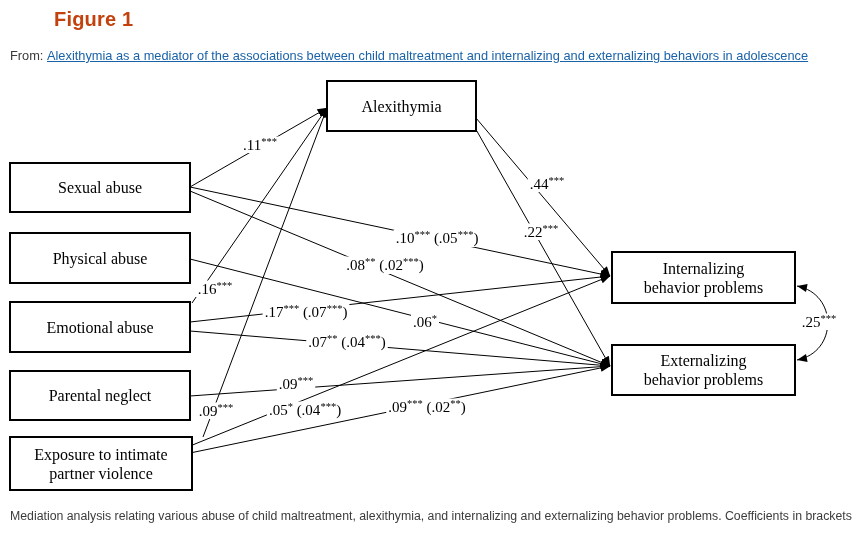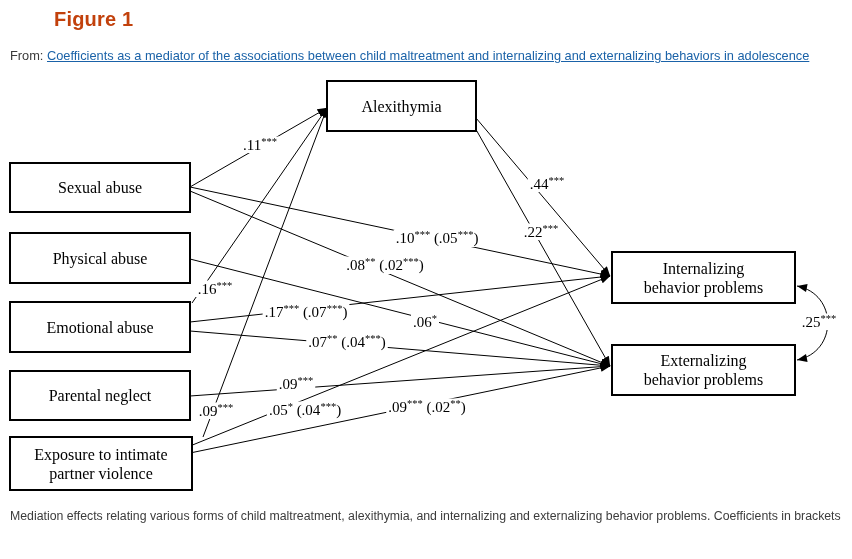--- a/index.html
+++ b/index.html
@@ -30,21 +30,21 @@
     font-size:12.3px; color:#3c3c3c; line-height:22px; white-space:nowrap;
   }
   .caption sup { font-size:0.65em; }
   .caption i { font-family:"Liberation Serif", serif; font-size:1.04em; }
 </style>
 </head>
 <body>
 
 <div class="page-title">Figure 1</div>
 
-<div class="from-line"><span>From:</span>&nbsp;<a>Coefficients as a mediator of the associations between child maltreatment and internalizing and externalizing behaviors in adolescence</a></div>
+<div class="from-line"><span>From:</span>&nbsp;<a>Alexithymia as a mediator of the associations between child maltreatment and internalizing and externalizing behaviors in adolescence</a></div>
 
 <svg id="diagram-svg" width="852" height="430" viewBox="0 0 852 430">
   <defs>
     <marker id="arr" markerWidth="10" markerHeight="8" refX="9.5" refY="4" orient="auto" markerUnits="userSpaceOnUse">
       <path d="M0,0 L10,4 L0,8 z" fill="#000"></path>
     </marker>
   </defs>
   <g id="g-edges">
       <line x1="190" y1="115" x2="327" y2="36" class="edge-line" marker-end="url(#arr)"></line>
       <line x1="192" y1="231" x2="327" y2="36" class="edge-line" marker-end="url(#arr)"></line>
@@ -128,14 +128,14 @@
   <g id="g-corr">
       <path d="M 797,214 C 838,222 838,280 797,288" class="edge-line"></path>
       <polygon points="797,214 807.590271297462,212.03883864861814 806.0213422163564,219.88348405414553" fill="#000"></polygon>
       <polygon points="797,288 806.0213422163564,282.1165159458545 807.590271297462,289.9611613513818" fill="#000"></polygon>
       <rect x="799.75" y="241.5" width="38.5" height="16.5" fill="#ffffff"></rect>
       <text x="819" y="255" class="elabel"><tspan font-size="15">.25</tspan><tspan dy="-5.5" font-size="10.5">***</tspan></text>
     </g>
 </svg>
 
 <div class="caption">
-  <div>Mediation effects relating various forms of child maltreatment, alexithymia, and internalizing and externalizing behavior problems. Coefficients in brackets</div>
+  <div>Mediation analysis relating various abuse of child maltreatment, alexithymia, and internalizing and externalizing behavior problems. Coefficients in brackets</div>
 </div>
 
 </body></html>

